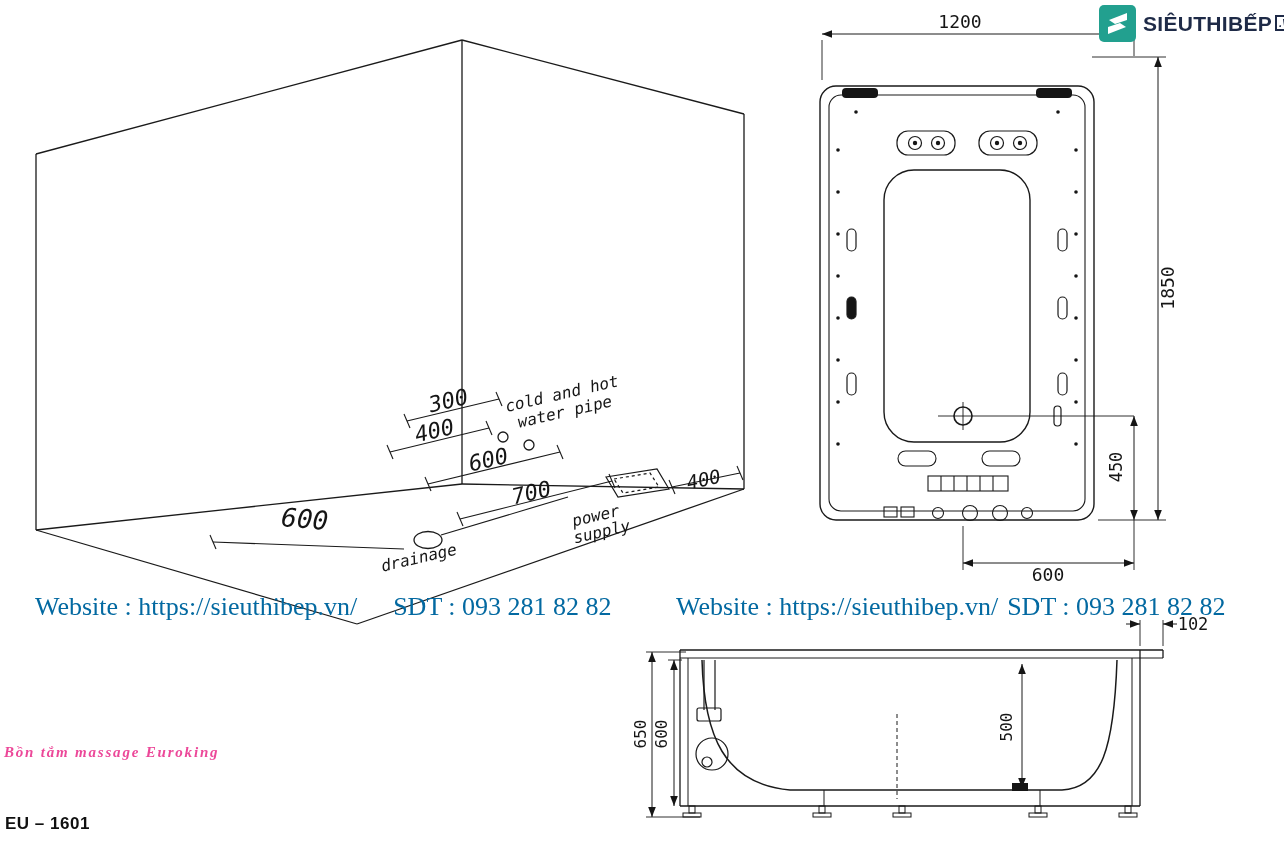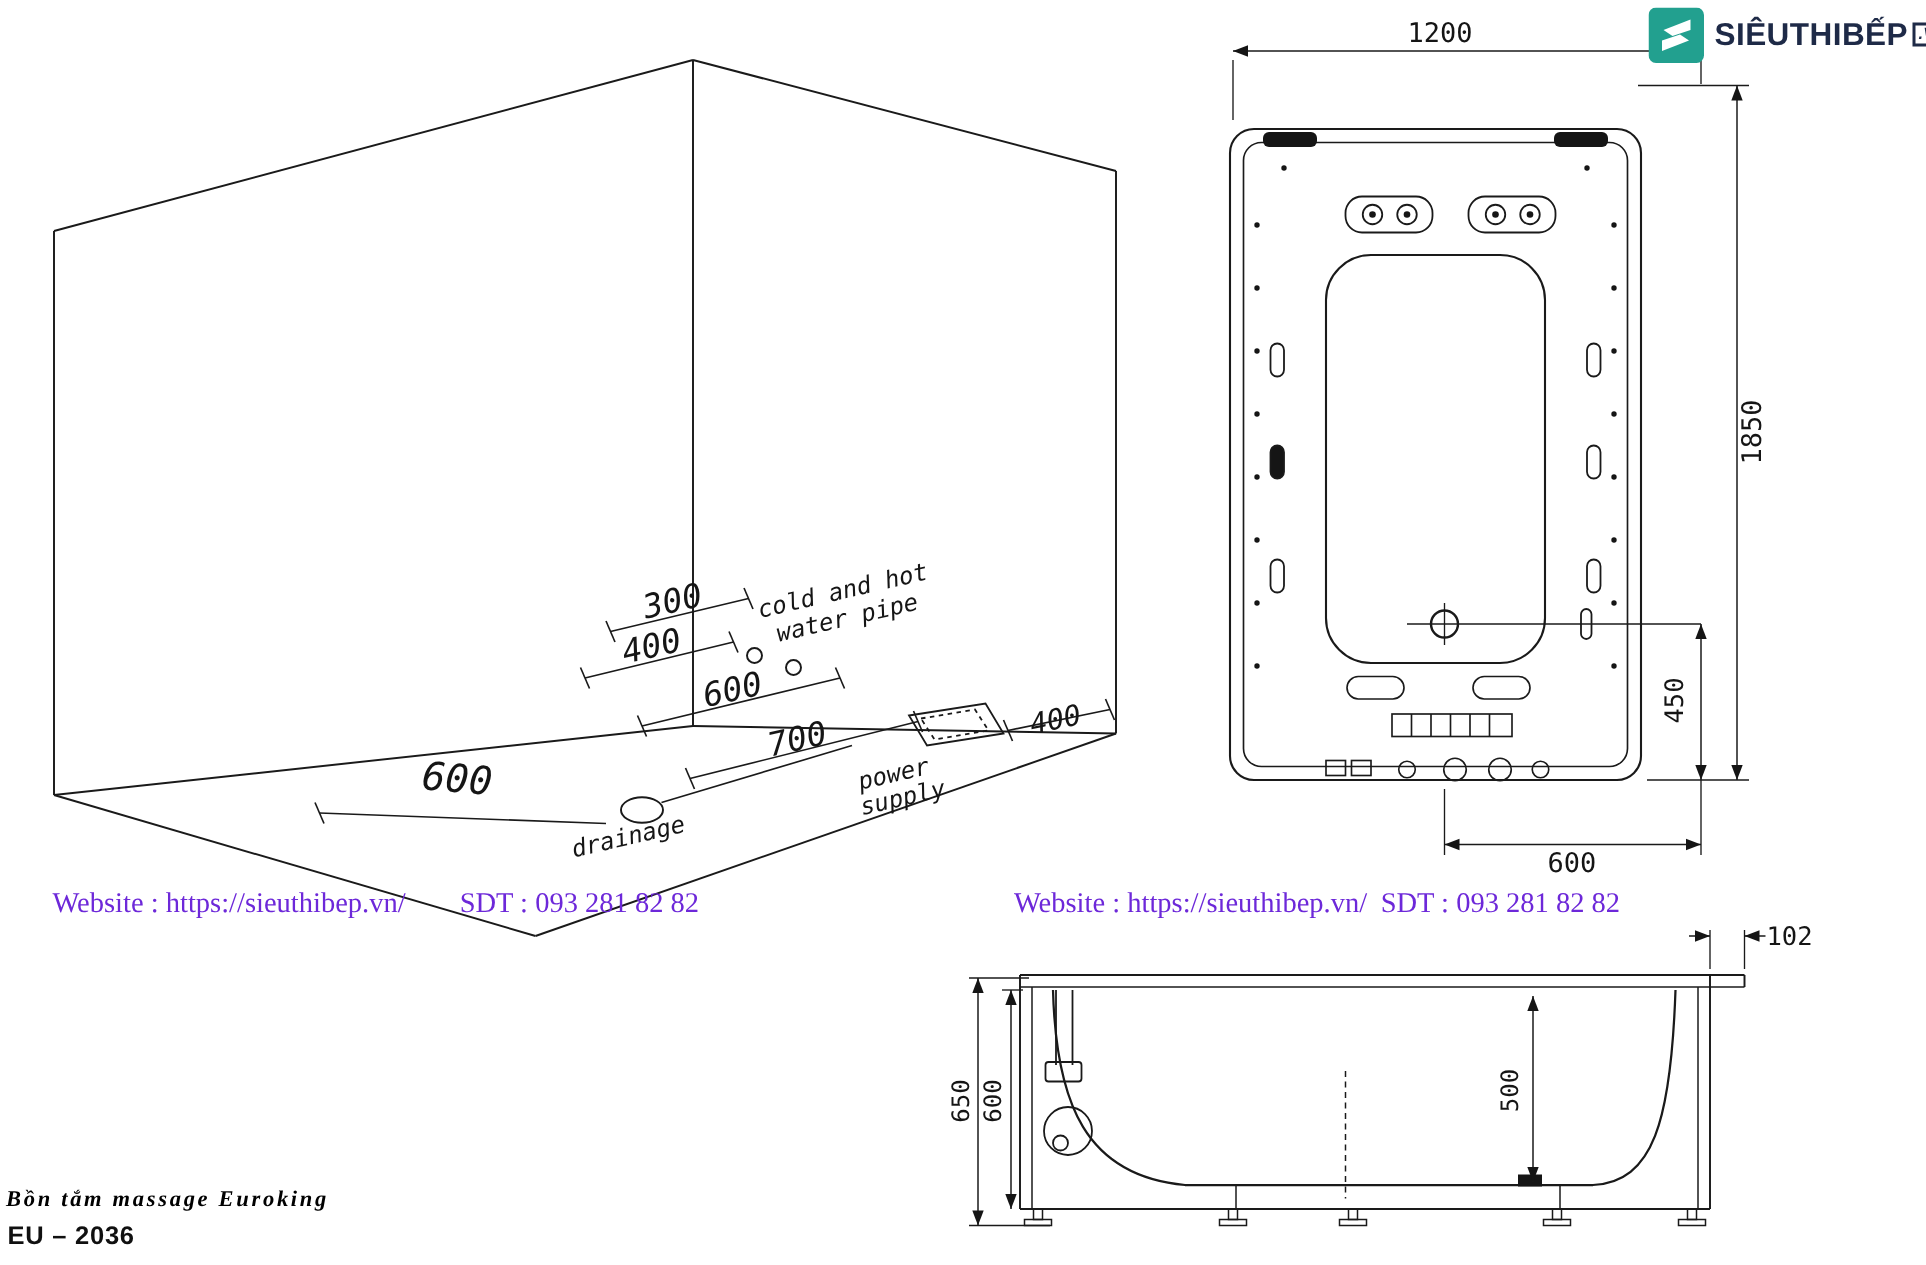--- a/index.html
+++ b/index.html
@@ -1,25 +1,25 @@
 <!DOCTYPE html>
 <html><head>
 <meta charset="utf-8">
 <style>
   html,body{margin:0;padding:0;}
   body{width:1284px;height:843px;background:#ffffff;position:relative;overflow:hidden;
        font-family:"Liberation Sans",sans-serif;color:#151515;}
   .abs{position:absolute;}
   svg text{fill:#151515;}
   .cad{font-family:"DejaVu Sans Mono",monospace;}
-  .footer{font-family:"Liberation Serif",serif;font-size:19px;color:#6d28d9;display:flex;white-space:nowrap;}
+  .footer{font-family:"Liberation Serif",serif;font-size:26px;color:#0369a1;display:flex;white-space:nowrap;}
   .footer-left{left:35px;top:592px;gap:36px;}
   .footer-right{left:676px;top:592px;gap:9px;}
-  .product-name{left:4px;top:792px;font-family:"Liberation Serif",serif;font-style:italic;
-      font-weight:bold;font-size:15px;letter-spacing:1.8px;color:#000000;}
+  .product-name{left:4px;top:744px;font-family:"Liberation Serif",serif;font-style:italic;
+      font-weight:bold;font-size:15px;letter-spacing:1.8px;color:#ec4899;}
   .product-model{left:5px;top:814px;font-family:"Liberation Sans",sans-serif;font-weight:bold;
       font-size:17px;letter-spacing:0.5px;color:#101010;}
   .logo{left:1099px;top:5px;display:flex;align-items:center;gap:7px;}
   .logo-text{display:flex;align-items:flex-start;}
   .logo-brand{font-weight:bold;font-size:21px;color:#1e2a47;letter-spacing:0.3px;}
   .logo-tld{border:2px solid #1e2a47;font-weight:bold;font-style:italic;font-size:11px;
       color:#1e2a47;padding:0 2px;margin-left:3px;margin-top:3px;}
 </style>
 </head>
 <body>
@@ -250,13 +250,13 @@
 <div class="abs footer footer-left">
   <span>Website : https://sieuthibep.vn/</span>
   <span>SDT : 093 281 82 82</span>
 </div>
 <div class="abs footer footer-right">
   <span>Website : https://sieuthibep.vn/</span>
   <span>SDT : 093 281 82 82</span>
 </div>
 
 <div class="abs product-name">Bồn tắm massage Euroking</div>
-<div class="abs product-model">EU – 2036</div>
+<div class="abs product-model">EU – 1601</div>
 
 </body></html>

